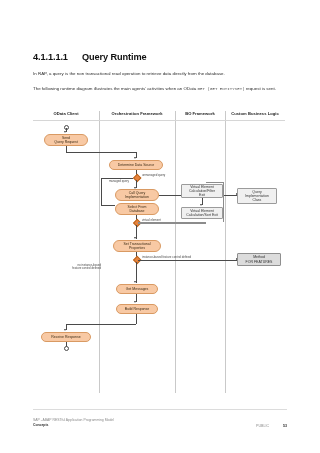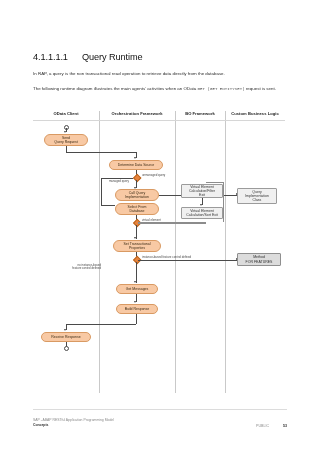--- a/index.html
+++ b/index.html
@@ -20,21 +20,21 @@
     inset: 0;
     background: #fff;
   }
 
   
   .heading {
     position: absolute;
     left: 33px;
     top: 52px;
     font-size: 9.2px;
-    font-weight: normal;
+    font-weight: bold;
     letter-spacing: -0.1px;
     color: #111;
     white-space: nowrap;
   }
   .heading .num { display: inline-block; width: 49px; }
   .para {
     position: absolute;
     left: 33px;
     width: 252px;
     font-size: 4.4px;

